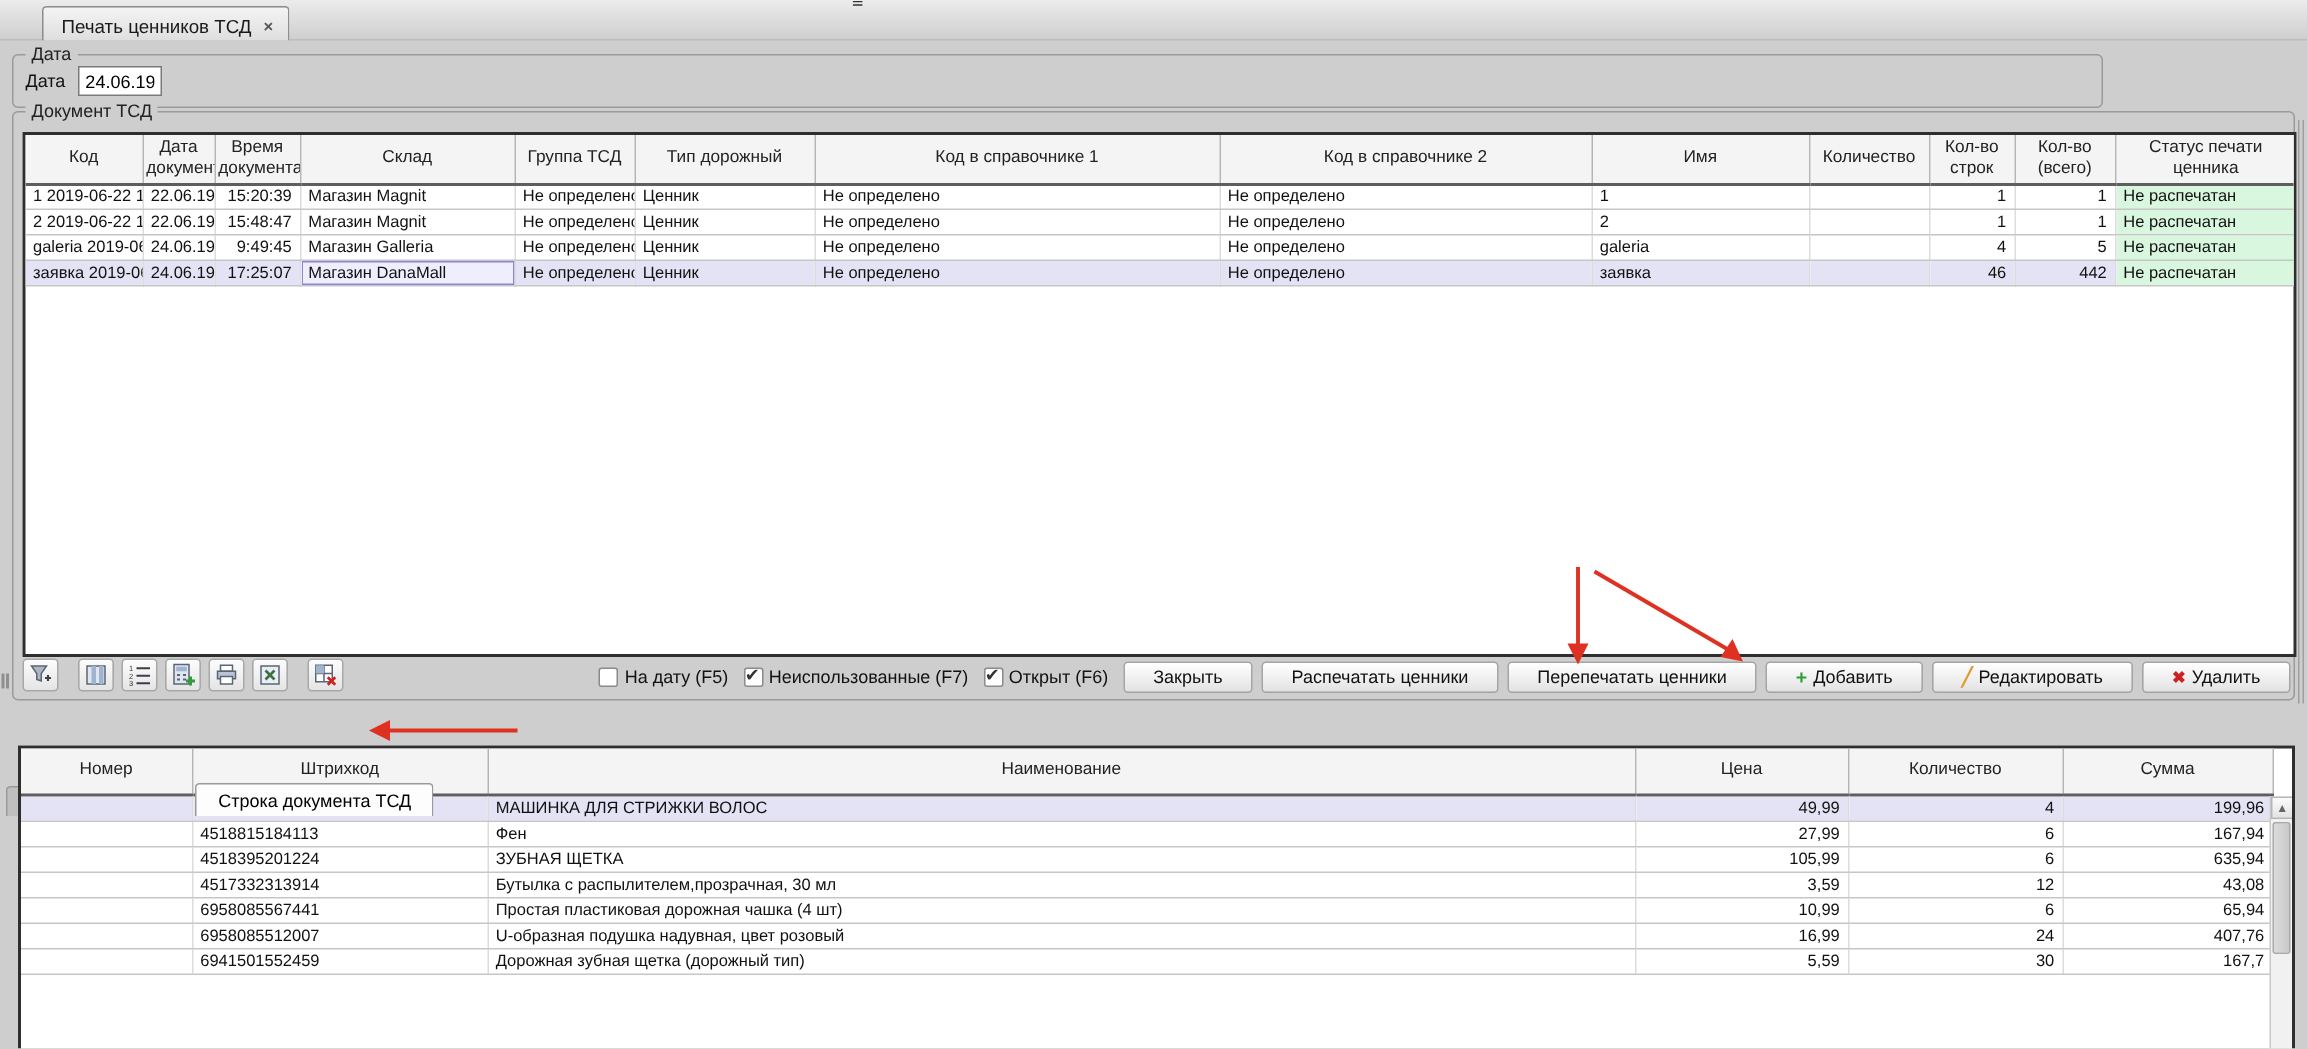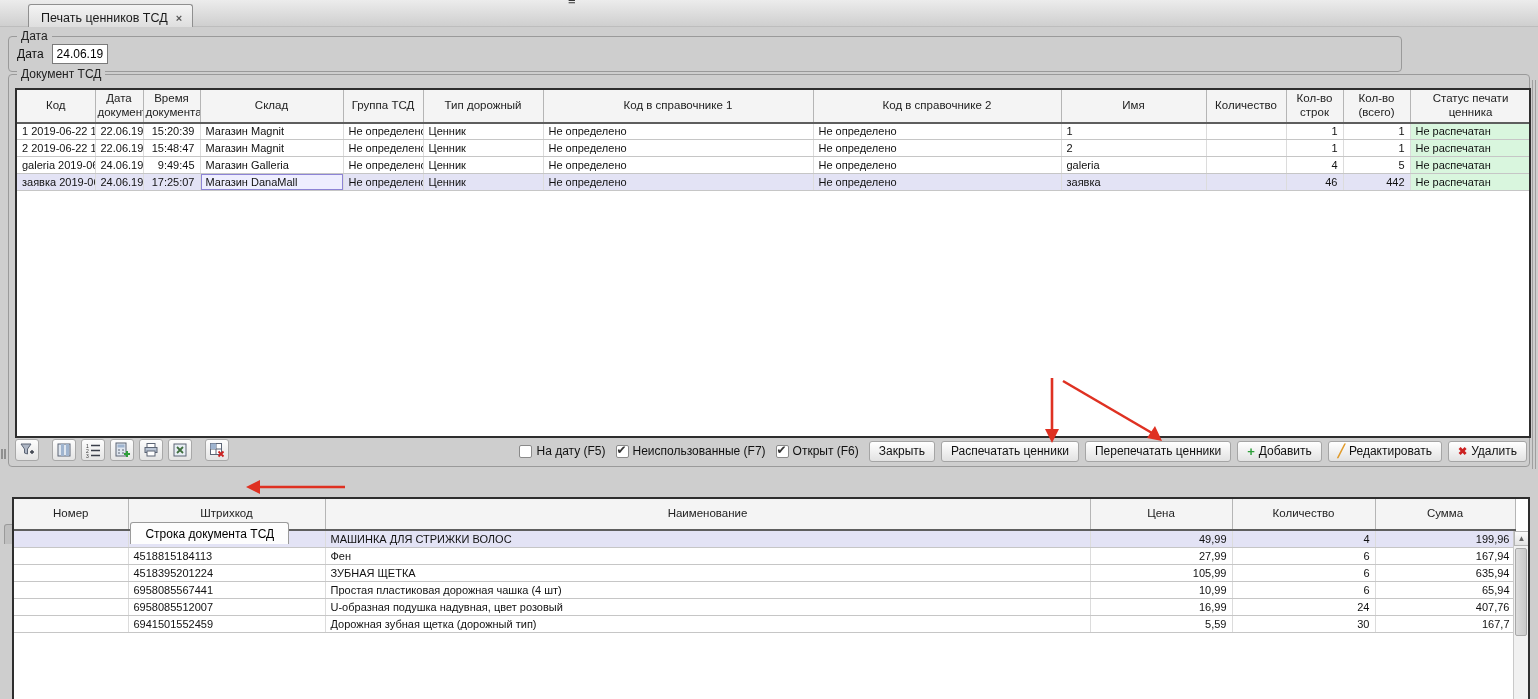--- a/index.html
+++ b/index.html
@@ -51,21 +51,21 @@
   .doc-toolbar { position:absolute; left:4px; right:2px; bottom:3px; height:24px; }
   .tool-icons { position:absolute; left:2px; top:0; display:flex; gap:5px; align-items:center; }
   .icon-btn { width:24px; height:22px; border:1px solid #a8a8a8; border-radius:3px;
     background:linear-gradient(#fdfdfd,#e4e4e4); display:flex; align-items:center; justify-content:center; cursor:pointer; }
   .icon-btn:nth-child(2){ margin-left:8px; }
   .toolbar-right { position:absolute; right:0; top:0; display:flex; gap:6px; align-items:center; height:24px; }
   .chk { display:flex; gap:4px; align-items:center; font-size:12px; color:#111; margin-right:4px; }
   .chk .box { width:13px; height:13px; border:1px solid #8a8a8a; background:#fff; border-radius:2px;
     position:relative; }
   .chk.checked .box::after { content:"✔"; position:absolute; left:0px; top:-3px; font-size:12px; color:#333; }
-  .btn { height:21px; padding:2px 9px; font-size:12px; color:#111; border:1px solid #a5a5a5; border-radius:3px;
+  .btn { height:21px; padding:2px 19px; font-size:12px; color:#111; border:1px solid #a5a5a5; border-radius:3px;
     background:linear-gradient(#ffffff,#e2e2e2); display:flex; align-items:center; gap:4px; cursor:pointer;
     font-family:"Liberation Sans",sans-serif; white-space:nowrap; }
   .btn .plus { color:#2e9e3a; font-weight:bold; font-size:13px; }
   .btn .pencil { color:#e09a2a; font-weight:bold; transform:rotate(0deg); font-size:12px; }
   .btn .cross { color:#cc2222; font-weight:bold; font-size:11px; }
 
   
   .lower-tabs { position:absolute; left:4px; top:475px; display:flex;margin-top:47px; }
   .ltab { height:22px; padding:4px 14px 0; font-size:12px; border:1px solid #9a9a9a; border-bottom:none;
     border-radius:3px 3px 0 0; margin-right:2px; cursor:pointer; }
@@ -353,20 +353,28 @@
           <tr>
             <td></td>
             <td>4518395201224</td>
             <td>ЗУБНАЯ ЩЕТКА</td>
             <td class="ta-r">105,99</td>
             <td class="ta-r">6</td>
             <td class="ta-r">635,94</td>
           </tr>
           <tr>
             <td></td>
+            <td>4517332313914</td>
+            <td>Бутылка с распылителем,прозрачная, 30  мл</td>
+            <td class="ta-r">3,59</td>
+            <td class="ta-r">12</td>
+            <td class="ta-r">43,08</td>
+          </tr>
+          <tr>
+            <td></td>
             <td>6958085567441</td>
             <td>Простая пластиковая дорожная чашка (4 шт)</td>
             <td class="ta-r">10,99</td>
             <td class="ta-r">6</td>
             <td class="ta-r">65,94</td>
           </tr>
           <tr>
             <td></td>
             <td>6958085512007</td>
             <td>U-образная подушка надувная, цвет розовый</td>

